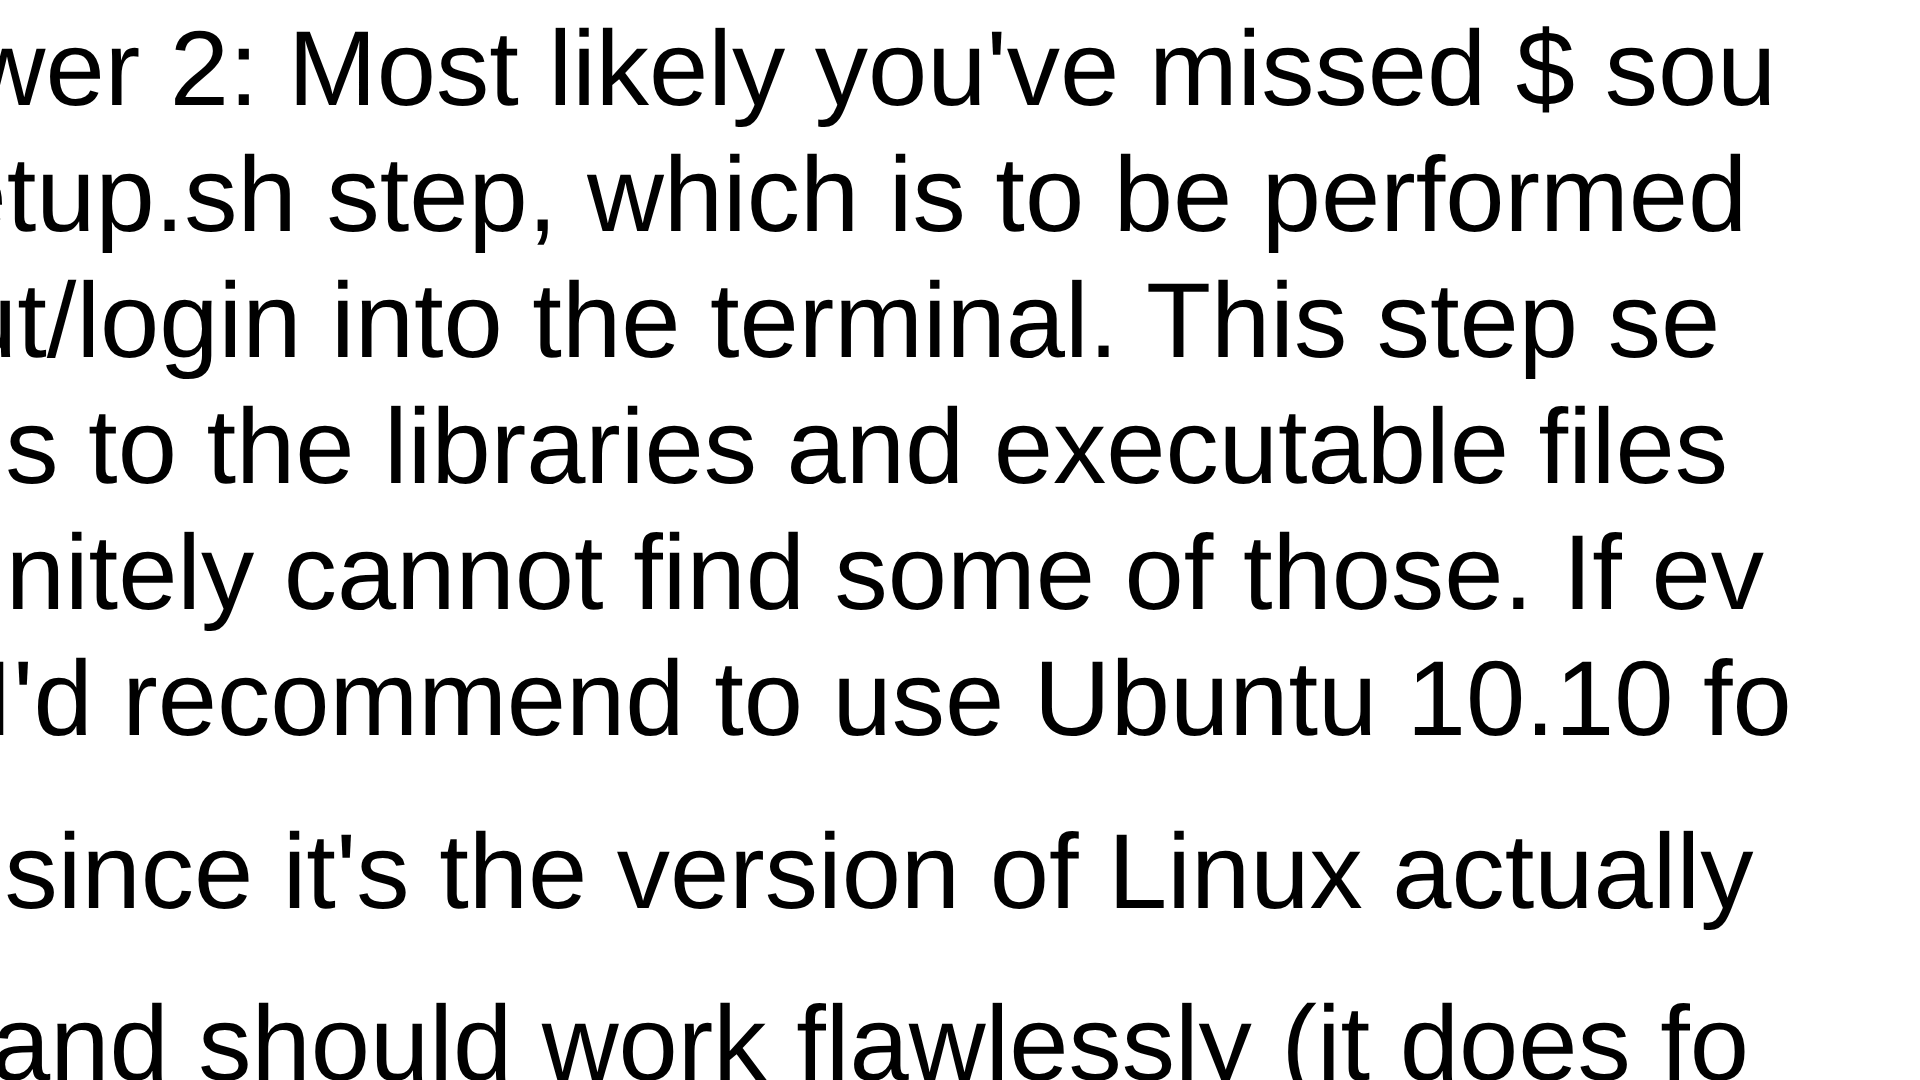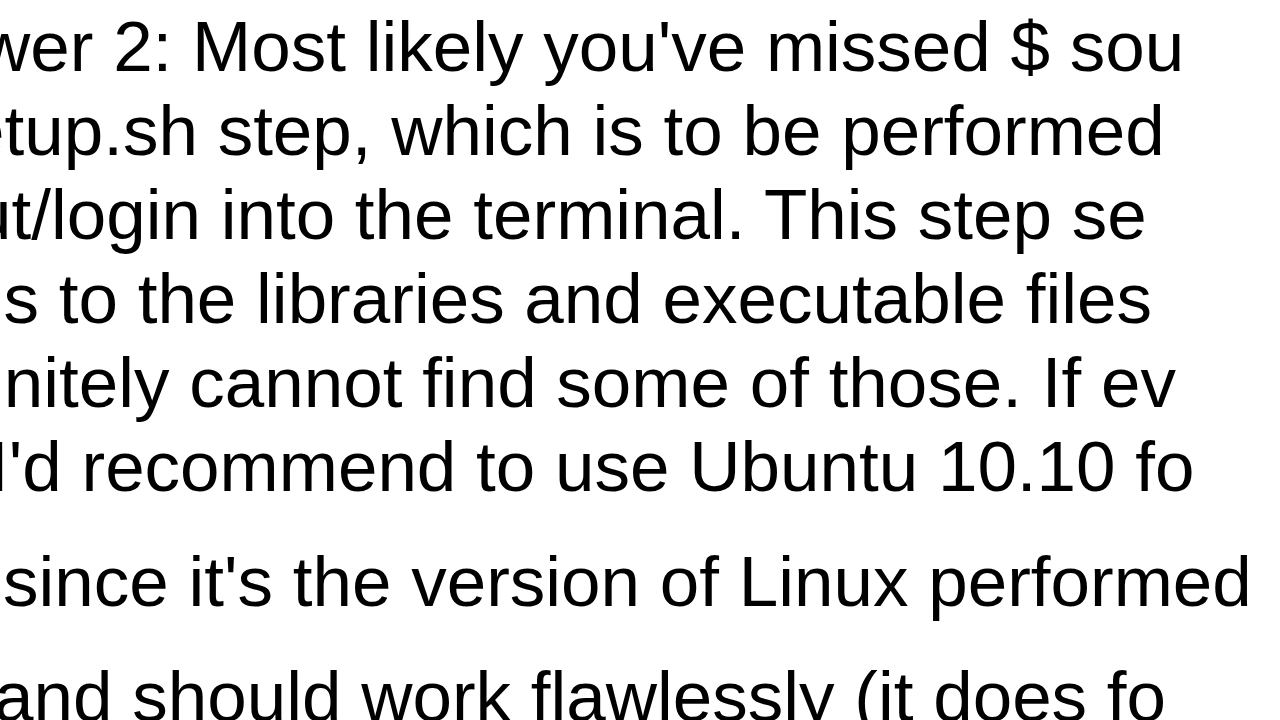--- a/index.html
+++ b/index.html
@@ -23,14 +23,14 @@
 </style>
 </head>
 <body>
 
 <div class="text-block" style="left: -21px; top: 5px;">wer 2: Most likely you've missed $ sou</div>
 <div class="text-block" style="left: -35px; top: 89px;">etup.sh step, which is to be performed</div>
 <div class="text-block" style="left: -28px; top: 173px;">ut/login into the terminal. This step se</div>
 <div class="text-block" style="left: -36px; top: 257px;">hs to the libraries and executable files</div>
 <div class="text-block" style="left: -12px; top: 341px;">initely cannot find some of those. If ev</div>
 <div class="text-block" style="left: -11px; top: 425px;">I'd recommend to use Ubuntu 10.10 fo</div>
-<div class="text-block" style="left: 3px; top: 540px;">since it's the version of Linux performed</div>
+<div class="text-block" style="left: 3px; top: 540px;">since it's the version of Linux actually</div>
 <div class="text-block" style="left: -6px; top: 655px;"> and should work flawlessly (it does fo</div>
 
 </body></html>

